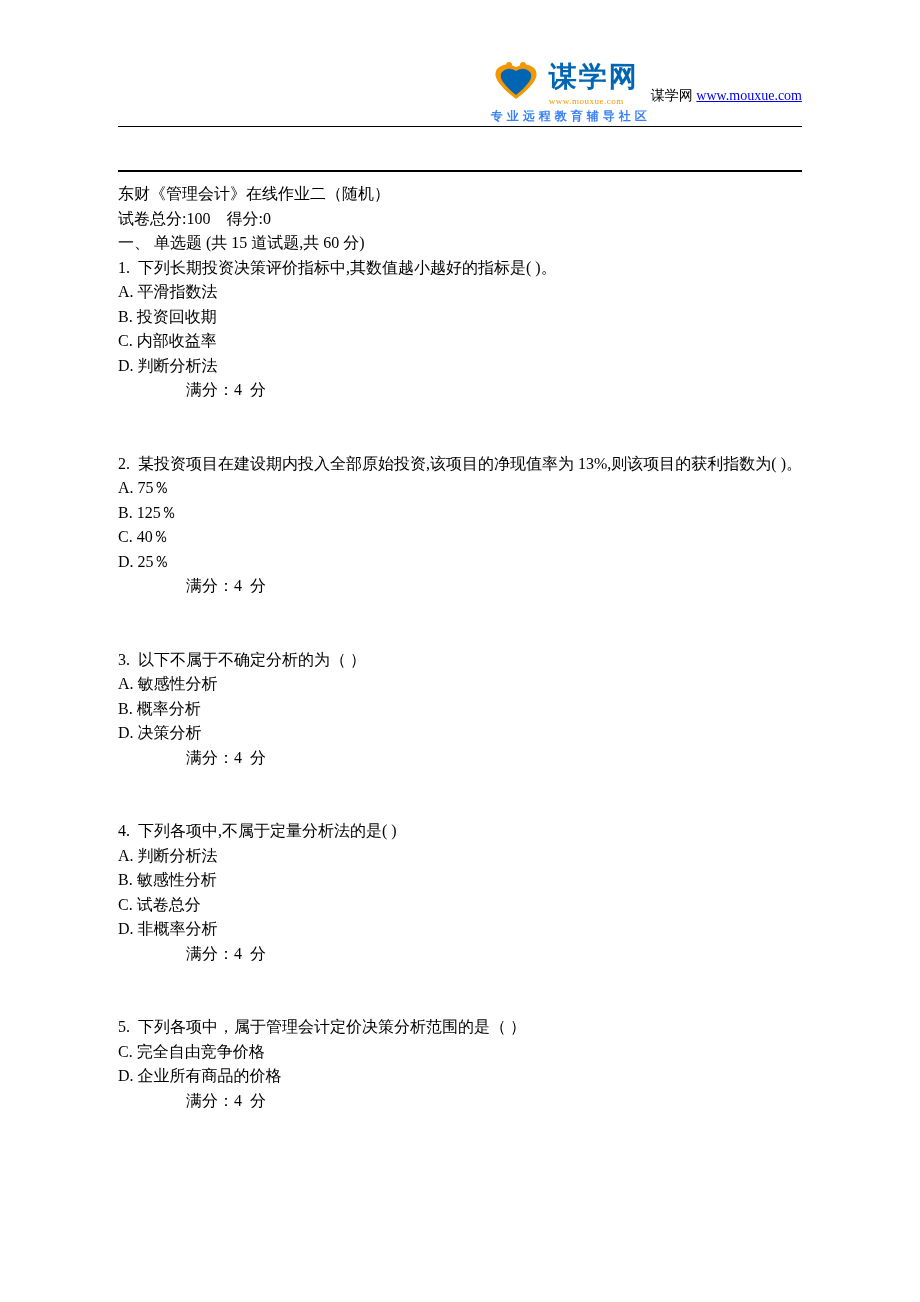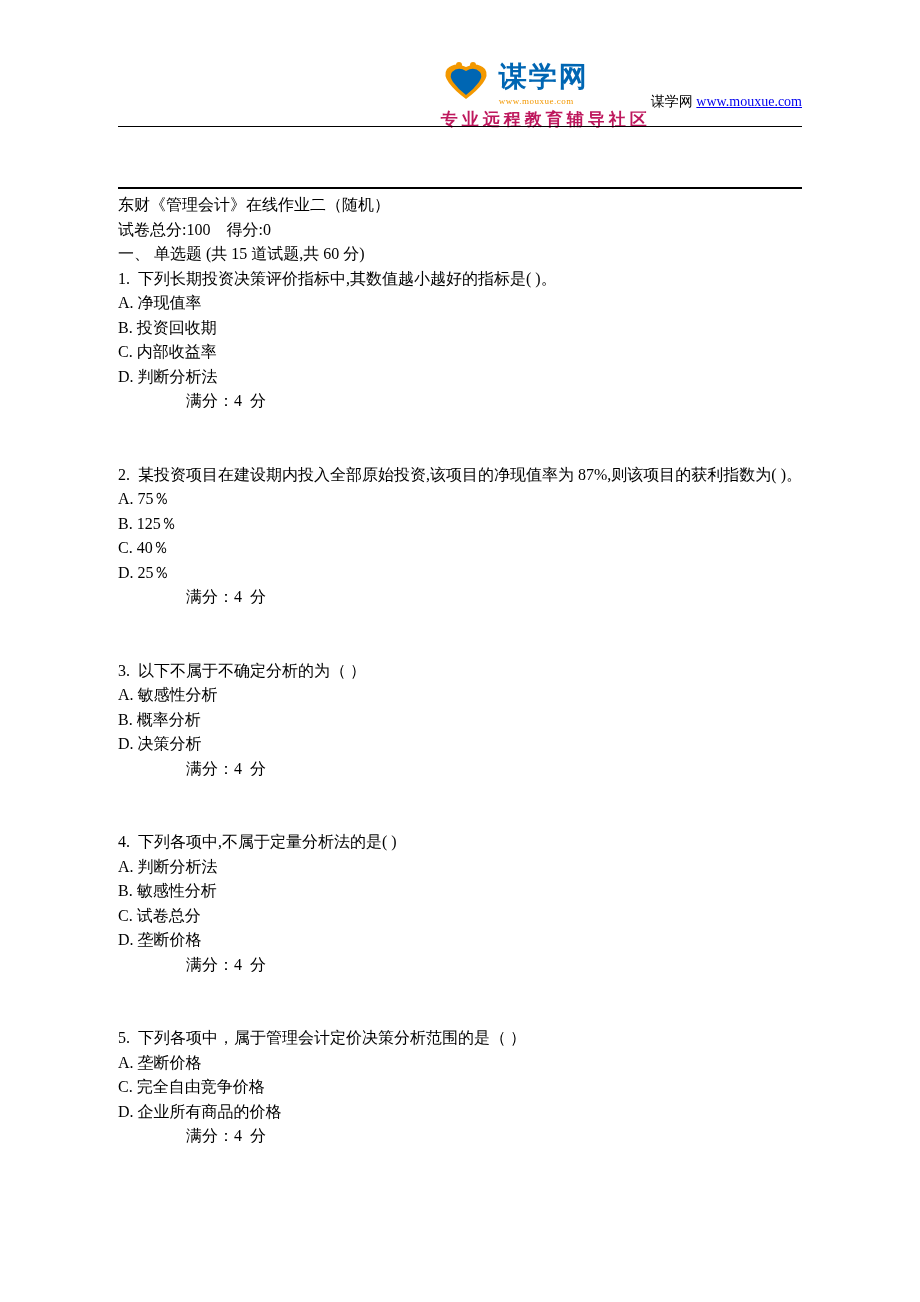--- a/index.html
+++ b/index.html
@@ -49,22 +49,22 @@
       color: #0066b3;
       font-family: "Microsoft YaHei", sans-serif;
       letter-spacing: 2px;
     }
     .logo-sub {
       font-size: 9px;
       color: #f39800;
       letter-spacing: 0.5px;
     }
     .logo-tagline {
-      font-size: 17px;
-      color: #be185d;
+      font-size: 12px;
+      color: #3b82f6;
       font-family: "SimSun", serif;
       letter-spacing: 4px;
       margin-top: 2px;
       font-weight: bold;
     }
     .header-right {
       font-size: 14px;
       color: #000000;
       margin-bottom: 20px;
     }
@@ -78,22 +78,21 @@
       left: 118px;
       right: 118px;
       border-bottom: 1px solid #000000;
     }
     .content {
       position: absolute;
       top: 170px;
       left: 118px;
       right: 118px;
       border-top: 2px solid #000000;
-      padding-top: 4px;
-      margin-top: 17px;
+      padding-top: 10px;
     }
     .line {
       line-height: 24.5px;
       white-space: pre-wrap;
     }
     .score-line {
       padding-left: 68px;
     }
     .spacer {
       height: 49px;
@@ -127,48 +126,47 @@
 </div>
 
 <div class="header-divider"></div>
 
 <div class="content">
   <div class="line">东财《管理会计》在线作业二（随机）</div>
   <div class="line">试卷总分:100    得分:0</div>
   <div class="line">一、 单选题 (共 15 道试题,共 60 分)</div>
 
   <div class="line"><span>1.</span><span>  下列长期投资决策评价指标中,其数值越小越好的指标是( )。</span></div>
-  <div class="line">A. 净现值率</div>
+  <div class="line">A. 平滑指数法</div>
   <div class="line">B. 投资回收期</div>
   <div class="line">C. 内部收益率</div>
   <div class="line">D. 判断分析法</div>
   <div class="line score-line">满分：4  分</div>
   <div class="spacer"></div>
 
-  <div class="line"><span>2.</span><span>  某投资项目在建设期内投入全部原始投资,该项目的净现值率为 87%,则该项目的获利指数为( )。</span></div>
+  <div class="line"><span>2.</span><span>  某投资项目在建设期内投入全部原始投资,该项目的净现值率为 13%,则该项目的获利指数为( )。</span></div>
   <div class="line">A. 75％</div>
   <div class="line">B. 125％</div>
   <div class="line">C. 40％</div>
   <div class="line">D. 25％</div>
   <div class="line score-line">满分：4  分</div>
   <div class="spacer"></div>
 
   <div class="line"><span>3.</span><span>  以下不属于不确定分析的为（ ）</span></div>
   <div class="line">A. 敏感性分析</div>
   <div class="line">B. 概率分析</div>
   <div class="line">D. 决策分析</div>
   <div class="line score-line">满分：4  分</div>
   <div class="spacer"></div>
 
   <div class="line"><span>4.</span><span>  下列各项中,不属于定量分析法的是( )</span></div>
   <div class="line">A. 判断分析法</div>
   <div class="line">B. 敏感性分析</div>
   <div class="line">C. 试卷总分</div>
-  <div class="line">D. 垄断价格</div>
+  <div class="line">D. 非概率分析</div>
   <div class="line score-line">满分：4  分</div>
   <div class="spacer"></div>
 
   <div class="line"><span>5.</span><span>  下列各项中，属于管理会计定价决策分析范围的是（ ）</span></div>
-  <div class="line">A. 垄断价格</div>
   <div class="line">C. 完全自由竞争价格</div>
   <div class="line">D. 企业所有商品的价格</div>
   <div class="line score-line">满分：4  分</div>
 </div>
 
 </body></html>

